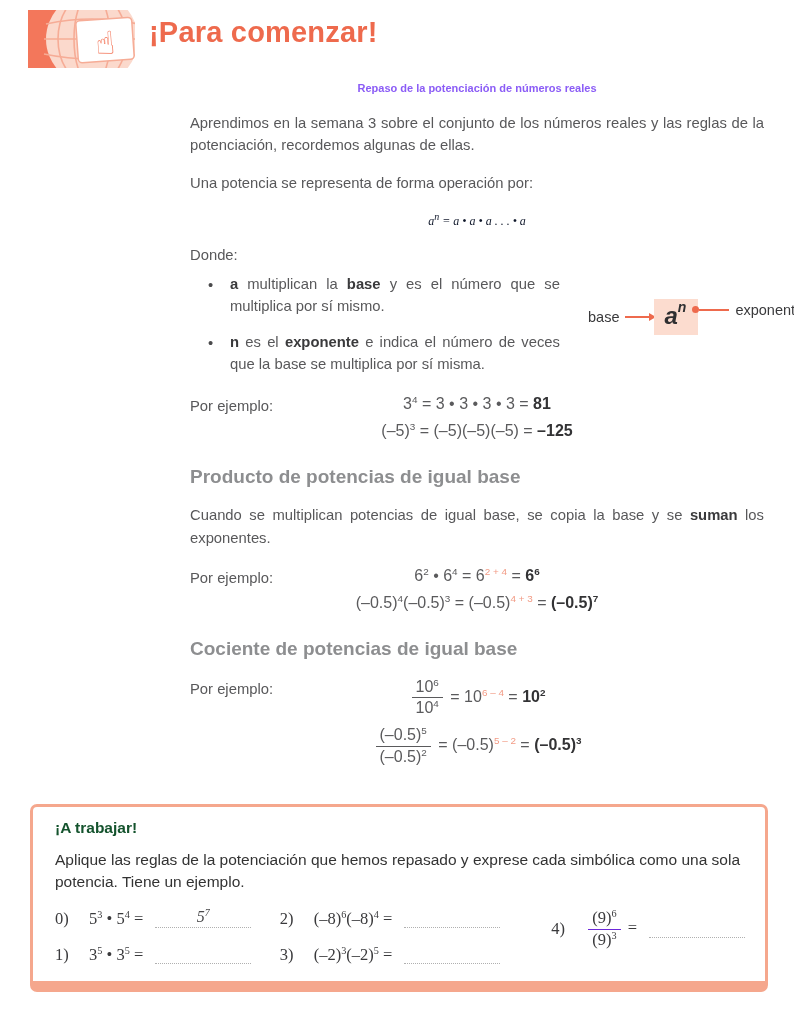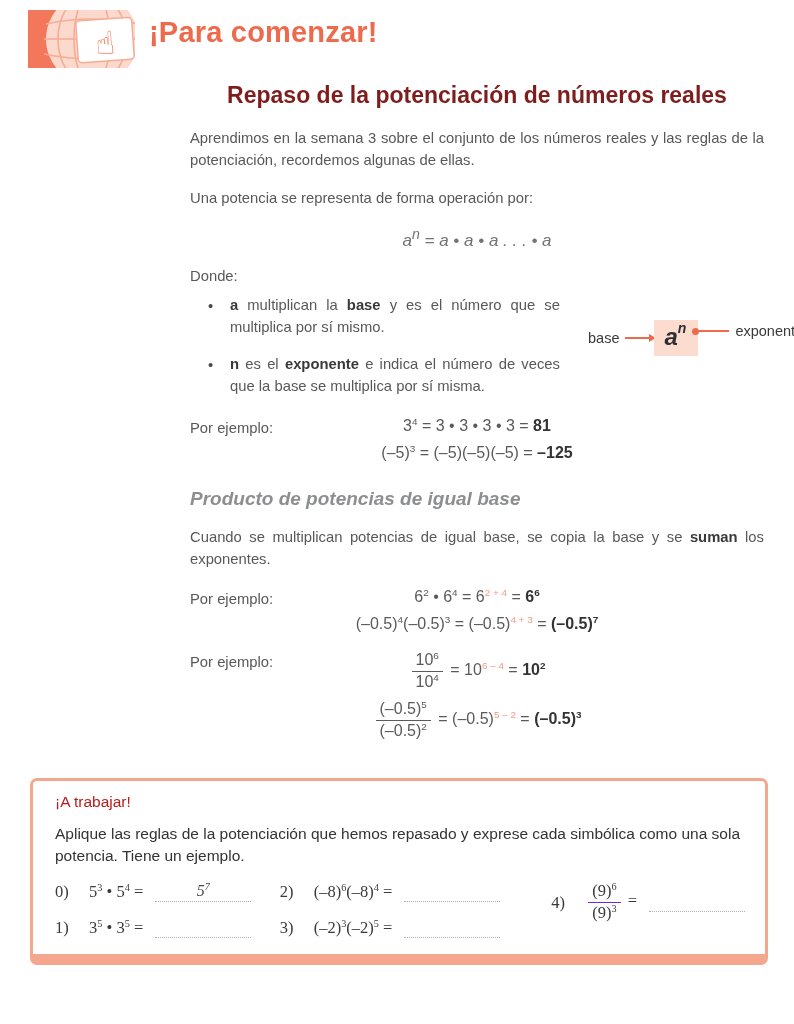--- a/index.html
+++ b/index.html
@@ -14,28 +14,28 @@
   .header{display:flex;align-items:flex-start;padding:10px 0 0 28px;}
   .header-icon{width:107px;height:58px;flex:0 0 auto;}
   .page-title{
     margin:6px 0 0 14px;font-size:29px;font-weight:bold;color:#ee6a4d;
     letter-spacing:0.2px;
   }
 
   
   .content{margin:14px 30px 0 190px;}
   .main-heading{
-    text-align:center;font-size:23px;font-weight:bold;color:#7f1d1d;
+    text-align:center;font-size:11px;font-weight:bold;color:#8b5cf6;
     margin:10px 0 18px 0;
   }
   .para{font-size:14.8px;line-height:1.5;margin:0 0 16px 0;text-align:justify;}
   .para.no-just{text-align:left;}
   .bold-dark{font-weight:bold;color:#3a3a3c;}
 
-  .formula-row{text-align:center;font-style:italic;font-size:17px;color:#737373;margin:16px 0 18px 0;}
+  .formula-row{text-align:center;font-style:italic;font-size:12px;color:#0f172a;margin:16px 0 18px 0;font-family:Liberation Serif, serif;}
 
   
   .where-section{position:relative;margin-bottom:20px;}
   .where-label{font-size:14.8px;margin:0 0 10px 0;}
   .bullets{list-style:none;margin:0;padding:0 0 0 18px;width:352px;}
   .bullets li{
     position:relative;padding-left:22px;font-size:14.8px;line-height:1.5;
     text-align:justify;margin-bottom:14px;
   }
   .bullets li .marker{position:absolute;left:0;top:1px;color:#4a4a4c;}
@@ -58,29 +58,29 @@
   .example-label{position:absolute;left:0;top:3px;font-size:14.8px;color:#58585a;text-align:right;}
   .eq-lines{text-align:center;}
   .eq{font-size:16px;color:#5a5a5c;margin:9px 0;white-space:nowrap;}
   .eq sup{font-size:62%;line-height:0;}
   .eq .supc{color:#f29b85;}
   .eq .b,.eq .bsup{font-weight:bold;color:#333335;}
   .frac{display:inline-flex;flex-direction:column;align-items:center;vertical-align:middle;margin:0 3px;line-height:1.15;}
   .frac .num{padding:0 4px 1px;border-bottom:1.4px solid #5a5a5c;}
   .frac .den{padding-top:1px;}
 
-  .section-heading{font-size:19px;font-weight:bold;color:#8d8e90;margin:26px 0 16px 0;font-style:italic;}
+  .section-heading{font-size:19px;font-weight:bold;color:#8d8e90;margin:26px 0 16px 0;}
 
   
   .workbox{
     margin:38px 26px 0 30px;
     border:3px solid #f5a78d;border-bottom:11px solid #f5a78d;border-radius:7px;
     padding:12px 20px 16px 22px;color:#2f2f31;
   }
-  .workbox-title{font-size:15.5px;font-weight:normal;margin:0 0 12px 0;color:#b91c1c;}
+  .workbox-title{font-size:15.5px;font-weight:bold;margin:0 0 12px 0;color:#14532d;}
   .workbox-instructions{font-size:15.5px;line-height:1.4;margin:0 0 16px 0;color:#333;}
   .ex-grid{display:flex;align-items:flex-start;}
   .ex-col{display:flex;flex-direction:column;gap:16px;}
   .ex-col1{width:240px;}
   .ex-col2{width:290px;}
   .ex-col3{flex:1;}
   .ex-item{display:flex;align-items:center;gap:12px;font-family:"Liberation Serif","DejaVu Serif",serif;font-size:16.5px;color:#3a3a3c;}
   .ex-num{font-size:16.5px;min-width:22px;}
   .ex-expr{white-space:nowrap;}
   .ex-expr sup{font-size:62%;line-height:0;}
@@ -165,20 +165,21 @@
     <p class="para"><span>Cuando se multiplican potencias de igual base, se copia la base y se </span><span class="bold-dark">suman</span><span> los exponentes.</span></p>
 
     <div class="example">
       <span class="example-label">Por ejemplo:</span>
       <div class="eq-lines">
         <div class="eq"><span class="t">6</span><sup class="sup">2</sup><span class="t"> • 6</span><sup class="sup">4</sup><span class="t"> = 6</span><sup class="supc">2 + 4</sup><span class="t"> = </span><span class="b">6</span><sup class="bsup">6</sup></div>
         <div class="eq"><span class="t">(–0.5)</span><sup class="sup">4</sup><span class="t">(–0.5)</span><sup class="sup">3</sup><span class="t"> = (–0.5)</span><sup class="supc">4 + 3</sup><span class="t"> = </span><span class="b">(–0.5)</span><sup class="bsup">7</sup></div>
       </div>
     </div>
 
+    <h3 class="section-heading">Cociente de potencias de igual base</h3>
 
 
     <div class="example">
       <span class="example-label">Por ejemplo:</span>
       <div class="eq-lines">
         <div class="eq"><span class="frac">
               <span class="num"><span class="t">10</span><sup class="sup">6</sup></span>
               <span class="den"><span class="t">10</span><sup class="sup">4</sup></span>
             </span><span class="t"> = 10</span><sup class="supc">6 – 4</sup><span class="t"> = </span><span class="b">10</span><sup class="bsup">2</sup></div>
         <div class="eq"><span class="frac">

